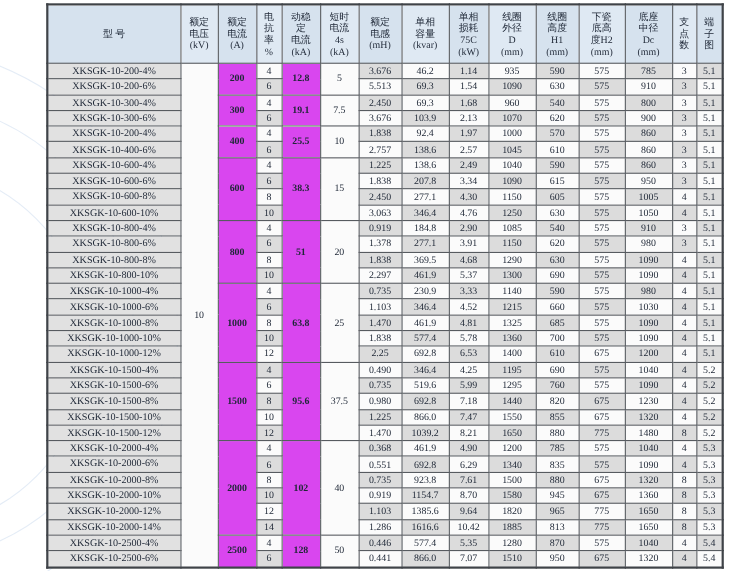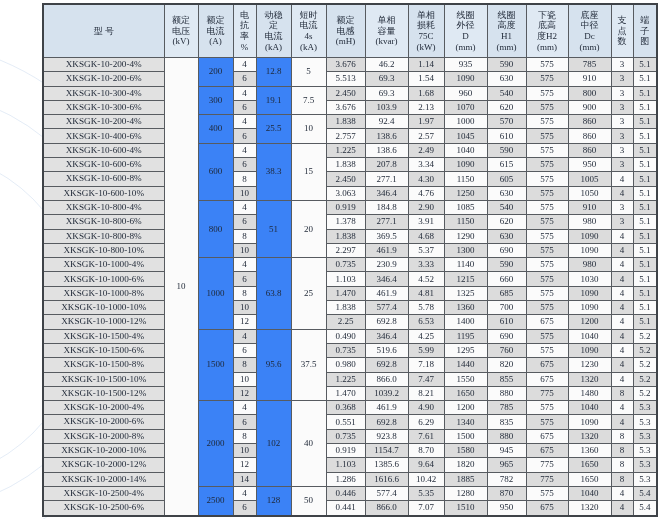--- a/index.html
+++ b/index.html
@@ -24,21 +24,21 @@
     color:#1e2736;padding:0;overflow:hidden;
   }
   th{
     font-size:9px;line-height:1.18;font-weight:normal;
     height:52px;white-space:pre-line;background:#d6e2ee;
   }
   th:nth-child(even){background:#dfe9f3;}
   td{font-size:9px;height:13.3px;line-height:1;white-space:nowrap;}
   td.model-cell{background:#e1e1e1;font-size:9.2px;text-align:center;}
   td.voltage-cell{background:#fbfbfb;}
-  td.group-cell{background:#3b82f6;}
+  td.group-cell{background:#d946ef;font-weight:bold;}
   td.light-cell{background:#fbfbfb;}
   td.shade{background:#dcdcdc;}
   td.light{background:#fbfbfb;}
 
   
   .c0{width:121px;} .c1{width:34px;} .c2{width:35px;} .c3{width:23px;}
   .c4{width:35px;} .c5{width:35px;} .c6{width:39px;} .c7{width:43px;}
   .c8{width:36px;} .c9{width:43px;} .c10{width:39px;} .c11{width:42px;}
   .c12{width:43px;} .c13{width:22px;} .c14{width:24px;}
 
@@ -538,21 +538,21 @@
         <td class="light">8</td>
         <td class="shade">5.3</td>
       </tr>
       <tr>
         <td class="model-cell">XKSGK-10-2000-14%</td>
         <td class="shade">14</td>
         <td class="light">1.286</td>
         <td class="shade">1616.6</td>
         <td class="light">10.42</td>
         <td class="shade">1885</td>
-        <td class="light">782</td>
+        <td class="light">813</td>
         <td class="shade">775</td>
         <td class="light">1650</td>
         <td class="shade">8</td>
         <td class="light">5.3</td>
       </tr>
       <tr>
         <td class="model-cell">XKSGK-10-2500-4%</td>
         <td class="group-cell" rowspan="2">2500</td>
         <td class="light">4</td>
         <td class="group-cell" rowspan="2">128</td>

